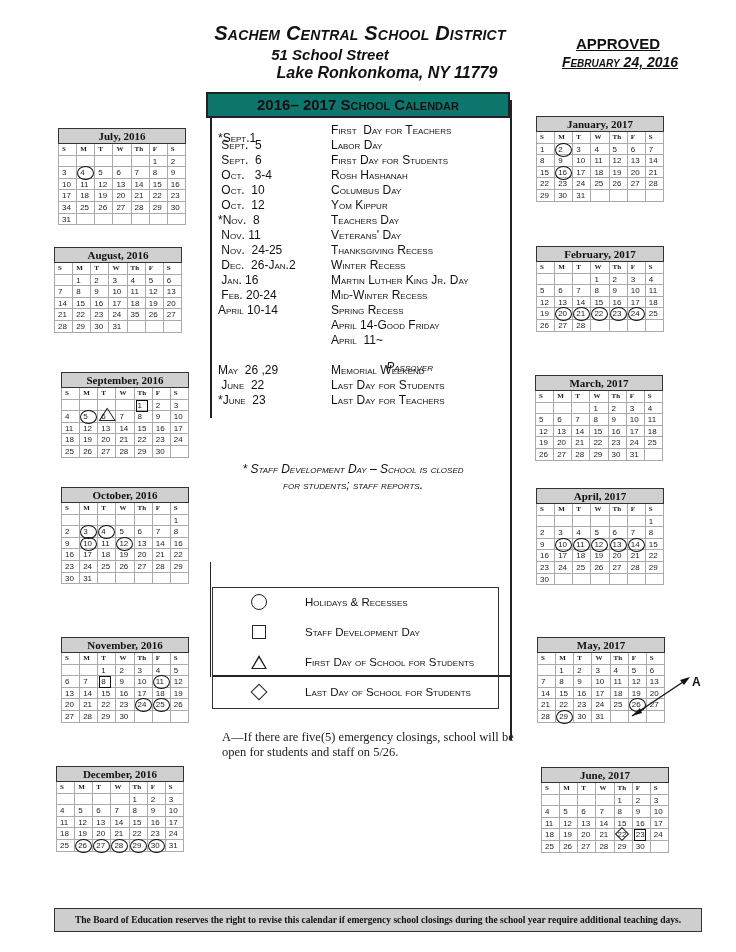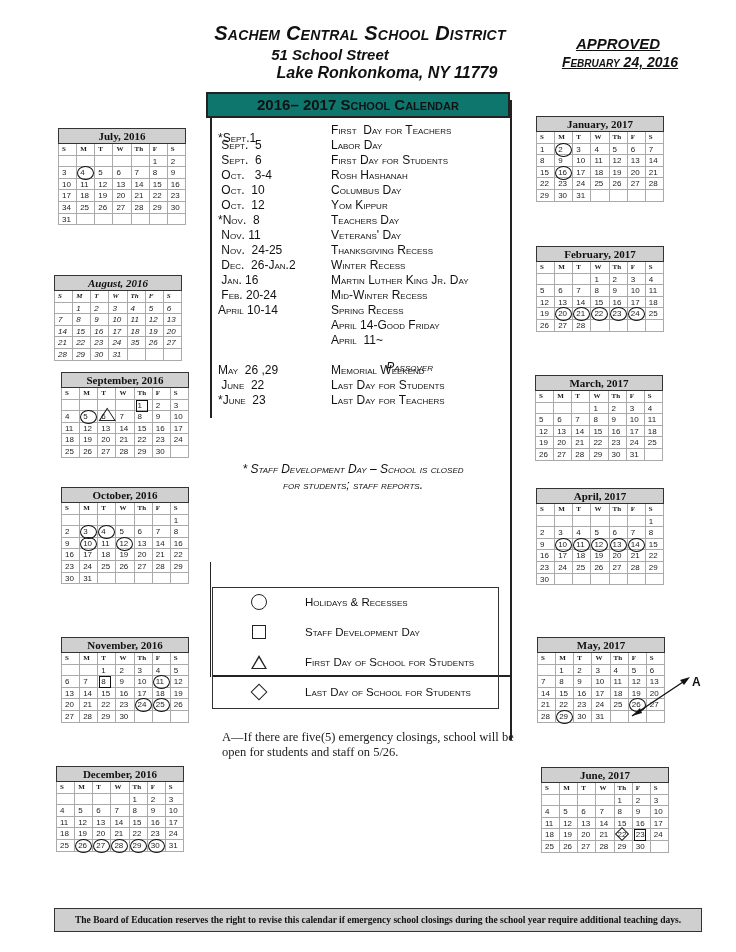--- a/index.html
+++ b/index.html
@@ -1,21 +1,21 @@
 <!DOCTYPE html>
 <html><head>
 <meta charset="utf-8">
 <style>
   html, body { margin: 0; padding: 0; background: #ffffff; }
   body { width: 736px; height: 952px; position: relative; overflow: hidden; font-family: "Liberation Sans", sans-serif; color: #111; }
 
   .title { position: absolute; left: 200px; top: 22px; width: 320px; text-align: center; font-family: "Liberation Sans", sans-serif; font-weight: bold; font-style: italic; font-size: 20px; font-variant: small-caps; letter-spacing: 0.2px; color: #111; }
   .addr1 { position: absolute; left: 250px; top: 46px; width: 160px; text-align: center; font-weight: bold; font-style: italic; font-size: 15px; }
   .addr2 { position: absolute; left: 262px; top: 64px; width: 250px; text-align: center; font-weight: bold; font-style: italic; font-size: 16px; }
-  .approved { position: absolute; left: 548px; top: 35px; width: 140px; text-align: center; font-weight: bold; font-style: italic; font-size: 15px; text-decoration: underline; }
+  .approved { position: absolute; left: 548px; top: 35px; width: 140px; text-align: center; font-weight: bold; font-size: 15px; text-decoration: underline; }
   .approved-date { position: absolute; left: 540px; top: 54px; width: 160px; text-align: center; font-weight: bold; font-style: italic; font-size: 14px; font-variant: small-caps; text-decoration: underline; }
 
   
   .center-box { position: absolute; left: 206px; top: 92px; width: 306px; height: 630px; }
   .center-header { position: absolute; left: 0; top: 0; width: 300px; height: 22px; background: #0f766e; border: 2px solid #222; text-align: center; font-weight: bold; font-size: 15px; font-variant: small-caps; line-height: 22px; }
   .center-left-line-top { position: absolute; left: 4px; top: 26px; width: 2px; height: 300px; background: #222; }
   .center-left-line-bot { position: absolute; left: 4px; top: 470px; width: 1px; height: 115px; background: #222; }
   .center-right-line { position: absolute; left: 304px; top: 8px; width: 2px; height: 640px; background: #222; }
   .center-divider { position: absolute; left: 6px; top: 583px; width: 298px; height: 2px; background: #222; }
 
@@ -233,21 +233,21 @@
         <div class="cell">30</div>
         <div class="cell">31</div>
         <div class="cell"></div>
         <div class="cell"></div>
         <div class="cell"></div>
         <div class="cell"></div>
         <div class="cell"></div>
         <div class="cell"></div>
       </div>
     </div>
-    <div class="month" style="left: 54px; top: 275px; font-style: italic;">
+    <div class="month" style="left: 54px; top: 247px;">
       <div class="month-title">August, 2016</div>
       <div class="month-grid">
         <div class="cell head">S</div>
         <div class="cell head">M</div>
         <div class="cell head">T</div>
         <div class="cell head">W</div>
         <div class="cell head">Th</div>
         <div class="cell head">F</div>
         <div class="cell head">S</div>
         <div class="cell"></div>

